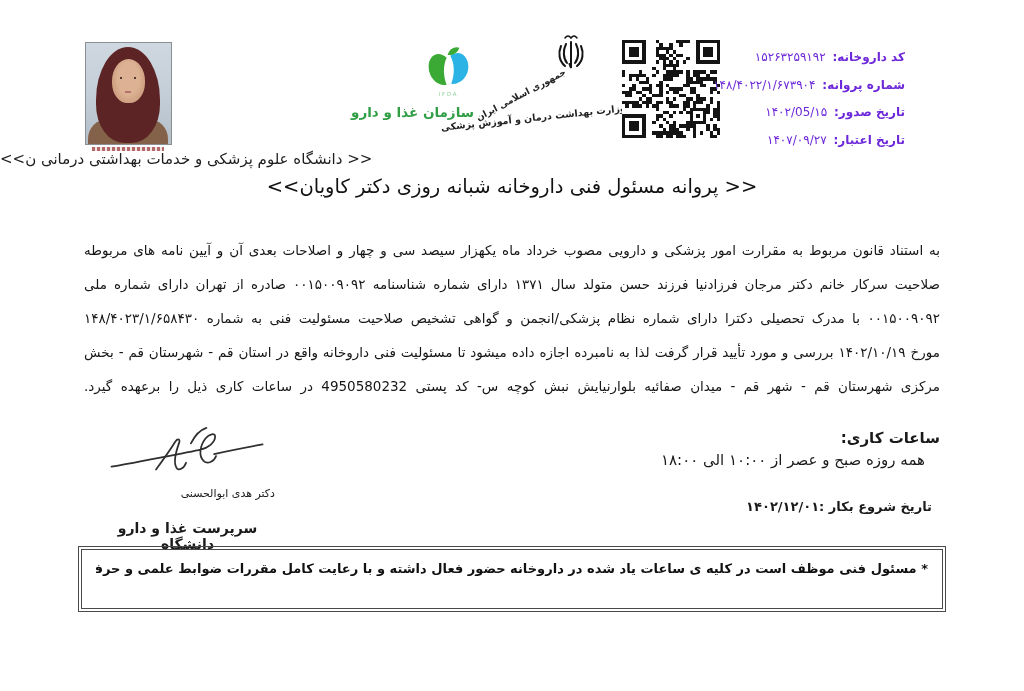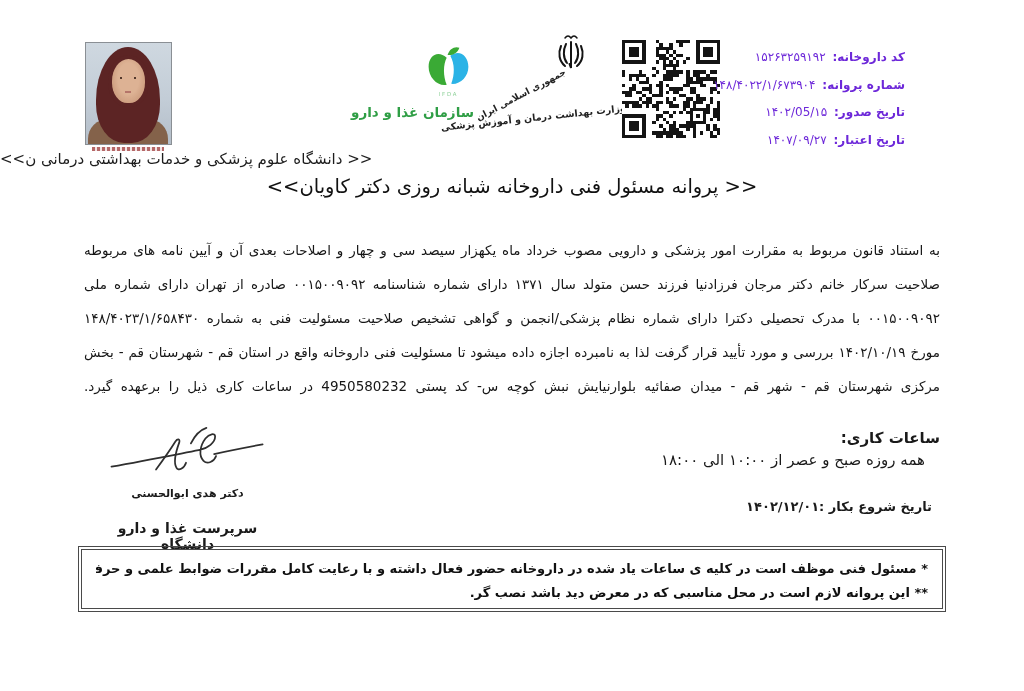--- a/index.html
+++ b/index.html
@@ -59,21 +59,21 @@
 
   
   .hours{right:84px;top:429px;direction:rtl;text-align:right;}
   .hours-heading{font-size:15px;font-weight:bold;}
   .hours-schedule{font-size:15px;font-weight:normal;margin-top:4px;padding-right:15px;white-space:nowrap;}
   .start-date{right:92px;top:499px;direction:rtl;font-size:13px;font-weight:bold;white-space:nowrap;text-align:center;}
 
   
   .signature{left:100px;top:424px;width:175px;text-align:center;}
   .sig-svg{width:170px;height:62px;display:block;margin:0 auto;}
-  .sig-name{font-size:11px;font-weight:bold;direction:rtl;margin-top:1px;}
+  .sig-name{font-size:11px;font-weight:normal;direction:rtl;margin-top:1px;text-align:right;}
   .sig-role{font-size:14px;font-weight:bold;direction:rtl;margin-top:20px;}
 
   
   .fbox{left:78px;top:546px;width:868px;height:66px;border:1px solid #4a4a4a;padding:2px;box-sizing:border-box;}
   .fbox-inner{border:1px solid #4a4a4a;width:100%;height:100%;box-sizing:border-box;
               padding:7px 14px 0;direction:rtl;}
   .fnote{font-size:13px;font-weight:bold;line-height:24px;text-align:right;white-space:nowrap;overflow:hidden;color:#111;}
 </style>
 </head>
 <body>
@@ -176,17 +176,16 @@
         <path d="M88 20 C92 12 98 6 104 4"></path>
       </g>
     </svg>
     <div class="sig-name">دکتر هدی ابوالحسنی</div>
     <div class="sig-role">سرپرست غذا و دارو دانشگاه</div>
   </div>
 
   <div class="abs fbox">
     <div class="fbox-inner">
       <div class="fnote">* مسئول فنی موظف است در کلیه ی ساعات یاد شده در داروخانه حضور فعال داشته و با رعایت کامل مقررات ضوابط علمی و حرفه ای انجام وظیفه</div>
-      <div class="fnote">** این پروانه لازم است در محل مناسبی که در معرض دید باشد نصب گر.</div>
     </div>
   </div>
 
 </div>
 
 </body></html>

